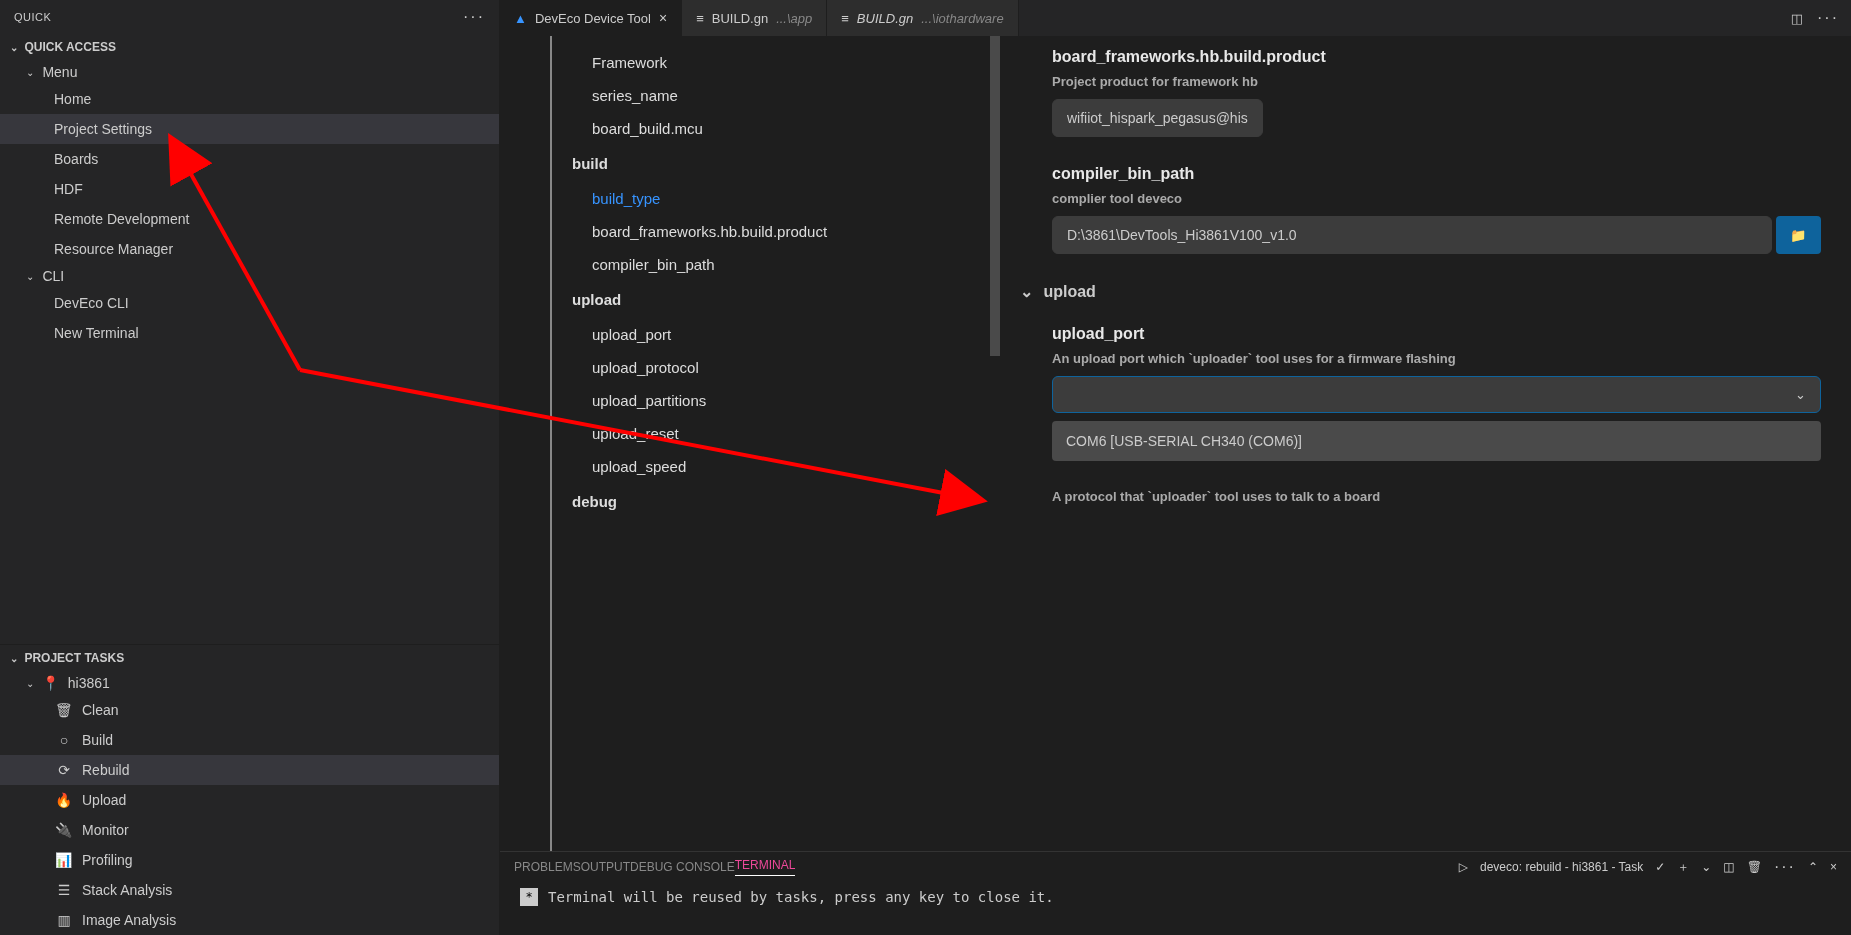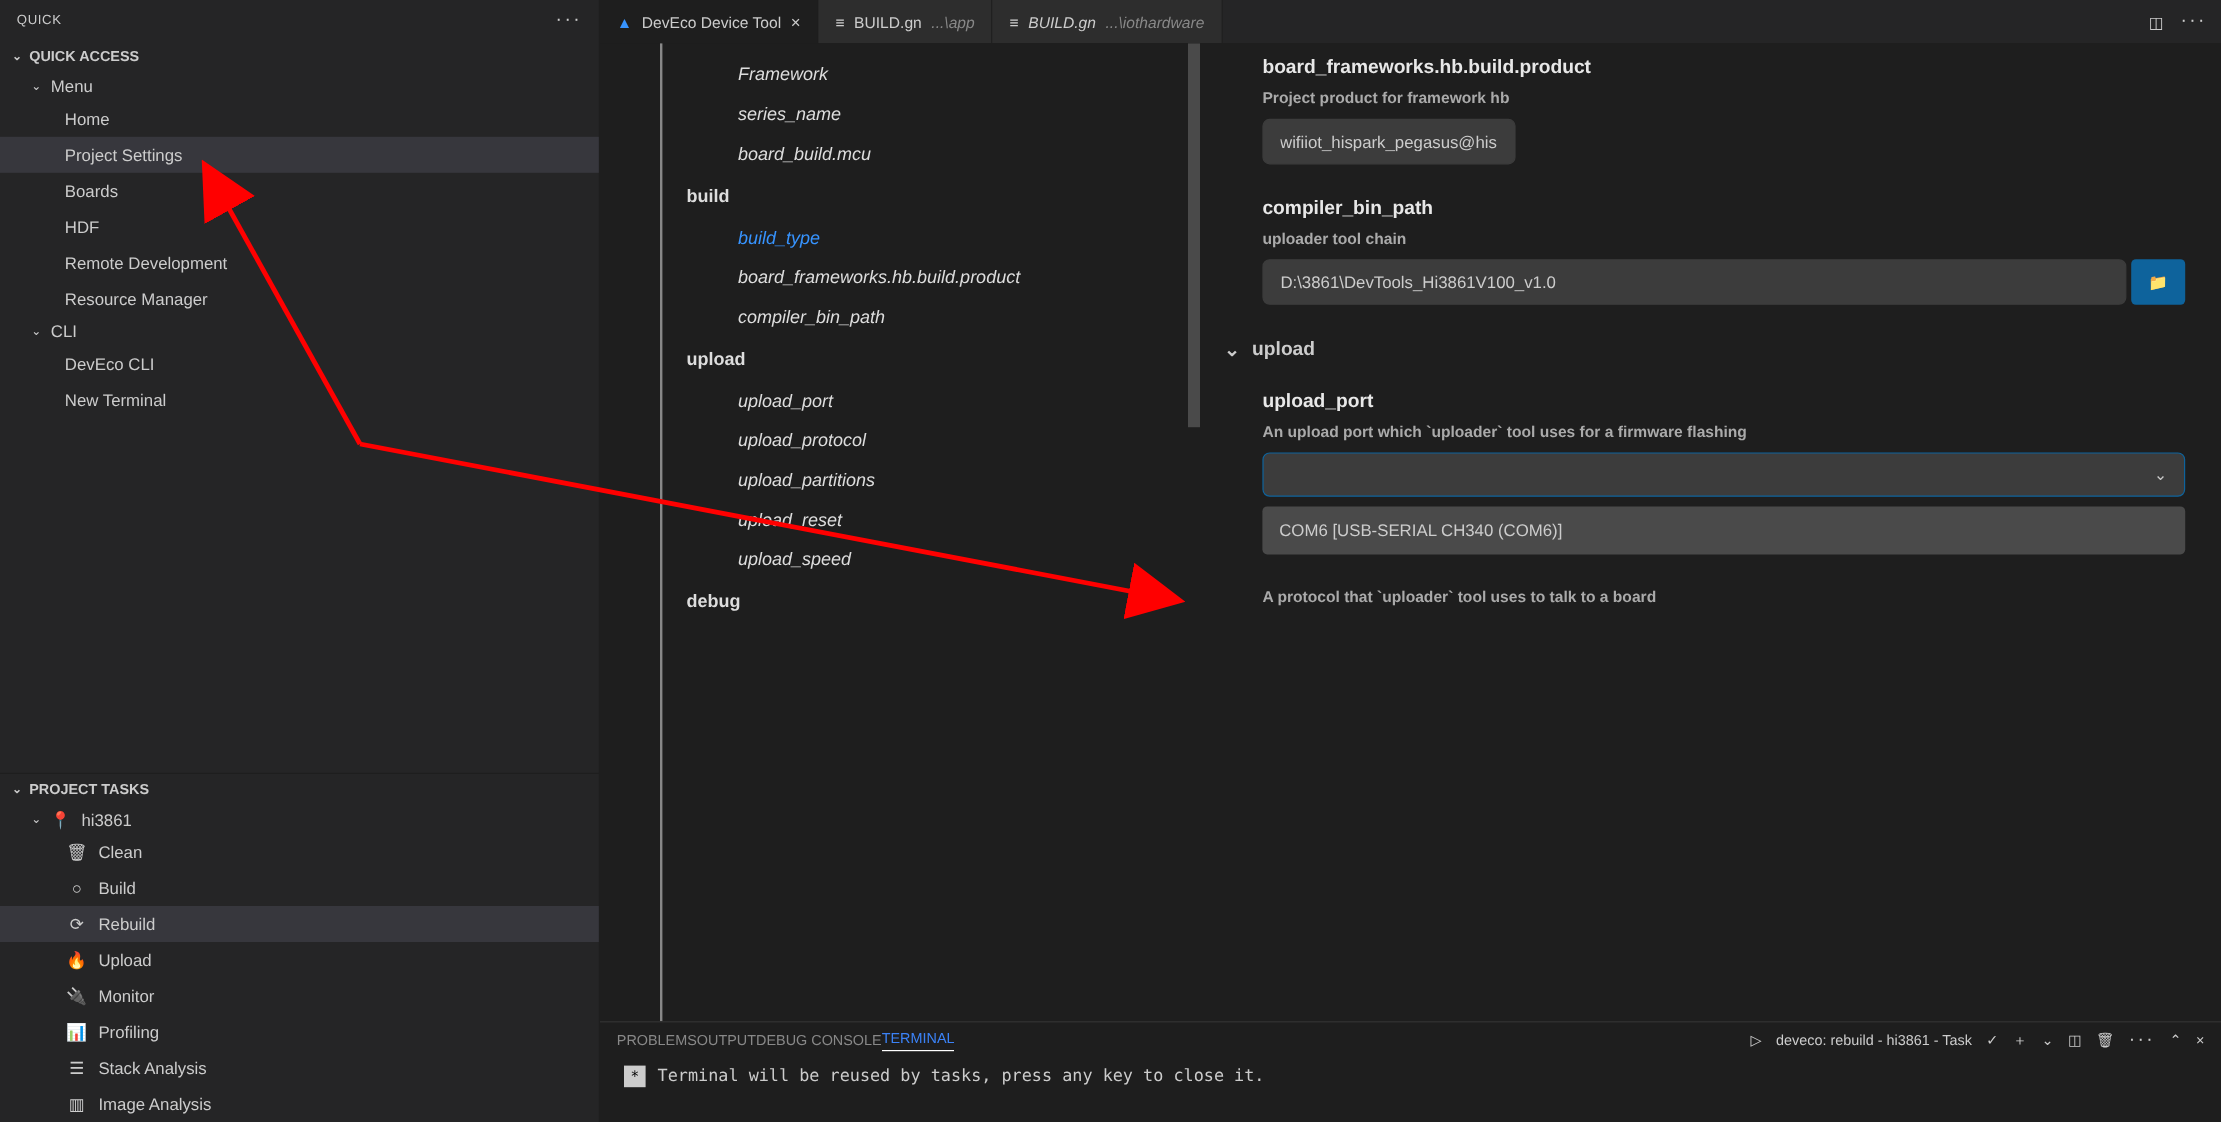--- a/index.html
+++ b/index.html
@@ -104,21 +104,21 @@
   margin-left: 50px;
   position: relative;
   overflow-y: auto;
 }
 .nav-item {
   padding: 8px 20px;
   font-size: 15px;
   color: #dddddd;
   cursor: pointer;
 }
-.nav-item.sub { padding-left: 63px; font-style: italic; }
+.nav-item.sub { padding-left: 40px; }
 .nav-item.active { color: #3794ff; }
 .nav-group-label { padding: 10px 20px; font-size: 15px; font-weight: bold; color: #dddddd; }
 .scrollbar-v {
   width: 12px;
   background: transparent;
   position: relative;
 }
 .scrollbar-thumb {
   position: absolute;
   top: 0;
@@ -187,21 +187,21 @@
   flex-direction: column;
 }
 .terminal-tabs {
   display: flex;
   align-items: center;
   padding: 6px 14px;
   font-size: 12px;
   color: #888;
 }
 .terminal-tabs .ttab { cursor: pointer; }
-.terminal-tabs .ttab.active { color: #3b82f6; border-bottom: 1px solid #fff; padding-bottom: 3px; }
+.terminal-tabs .ttab.active { color: #ec4899; border-bottom: 1px solid #fff; padding-bottom: 3px; }
 .terminal-right { margin-left: auto; display: flex; align-items: center; gap: 12px; color: #ccc; }
 .terminal-body {
   padding: 6px 20px;
   font-family: Consolas, monospace;
   font-size: 14px;
   color: #ccc;
   display: flex;
   align-items: center;
   gap: 10px;
 }
@@ -349,21 +349,21 @@
 
     <div class="settings-panel">
       <div class="setting-block">
         <div class="setting-title">board_frameworks.hb.build.product</div>
         <div class="setting-desc">Project product for framework hb</div>
         <input class="setting-input" value="wifiiot_hispark_pegasus@hisilicon" style="">
       </div>
 
       <div class="setting-block">
         <div class="setting-title">compiler_bin_path</div>
-        <div class="setting-desc">uploader tool chain</div>
+        <div class="setting-desc">complier tool deveco</div>
         <div class="setting-input-row">
           <input class="setting-input" value="D:\3861\DevTools_Hi3861V100_v1.0" style="">
           <button class="folder-btn">
             <span>📁</span>
           </button>
         </div>
       </div>
 
       <div class="upload-section-header">
         <span>⌄</span>

